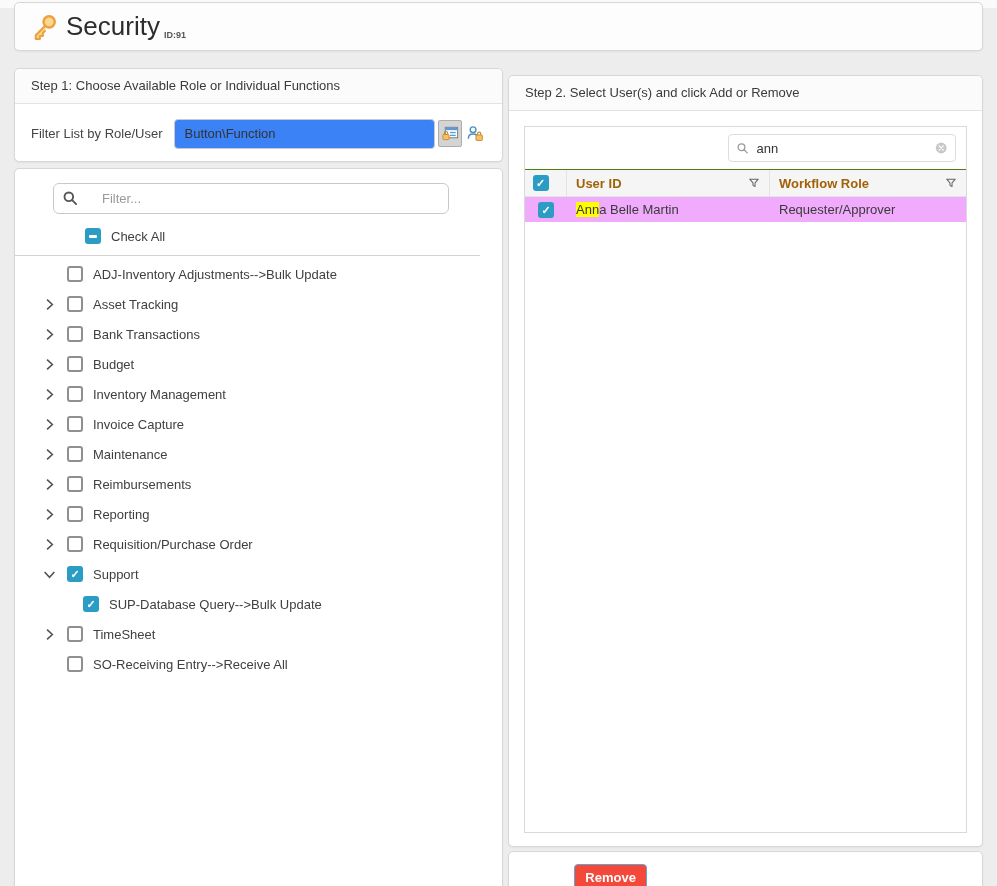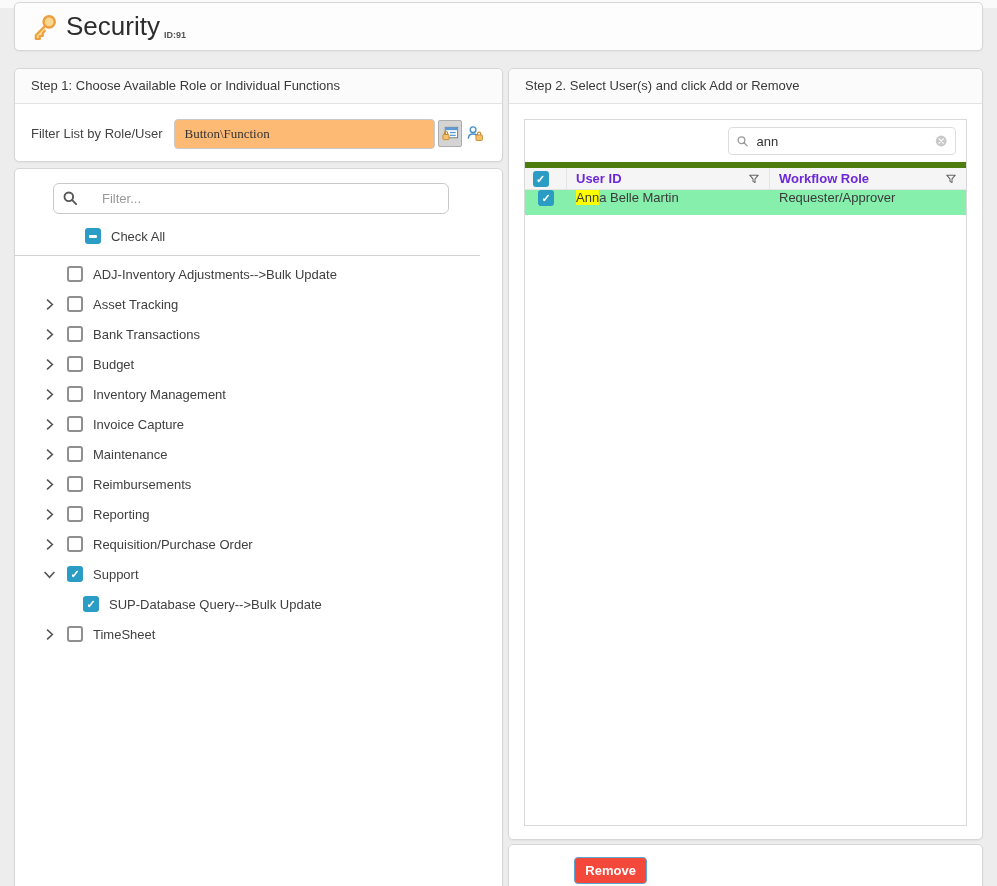--- a/index.html
+++ b/index.html
@@ -25,21 +25,21 @@
 
   .panel-header { height:35px; line-height:34px; padding:0 16px; font-size:13px; color:#3a3a3a;
     background:#fbfbfb; border-bottom:1px solid #e3e3e3; border-radius:5px 5px 0 0;
     white-space:nowrap; overflow:hidden; }
 
   
   .step1-card { height:94px; }
   .step1-body { height:59px; display:flex; align-items:center; padding:0 16px; }
   .filter-label { color:#444; flex:none; }
   .filter-value-input { width:287px; height:30px; margin-left:12px; border:1px solid #c9c9c9;
-    border-radius:4px; padding:0 9px; font-size:13px; color:#333; font-family:Liberation Serif, serif; background:#fdba74; }
+    border-radius:4px; padding:0 9px; font-size:13px; color:#333; font-family:Liberation Sans, sans-serif; background:#3b82f6; }
   .icon-group { display:flex; margin-left:3px; align-items:center; }
   .icon-btn { width:24px; height:27px; display:flex; align-items:center; justify-content:center;
     background:transparent; border:1px solid transparent; border-radius:2px; padding:0; cursor:pointer; }
   .icon-btn.active { background:#d4d4d4; border-color:#adadad; }
 
   
   .tree-card { margin-top:6px; height:760px; overflow:hidden; }
   .tree-filter { margin:14px 0 0 38px; width:396px; height:31px; border:1px solid #c9c9c9;
     border-radius:6px; display:flex; align-items:center; padding:0 9px; background:#fff; }
   .tree-filter input { border:none; outline:none; flex:1; font-size:13px; font-family:inherit;
@@ -56,39 +56,39 @@
     margin-right:10px; flex:none; position:relative; }
   .cb.checked { background:#2b9cc4; border-color:#2b9cc4; }
   .cb.checked::after { content:"✓"; position:absolute; left:0; top:0; width:12px; height:12px;
     color:#fff; font-size:11px; font-weight:bold; line-height:13px; text-align:center; }
   .cb.indet { background:#2b9cc4; border-color:#2b9cc4; }
   .cb.indet::after { content:""; position:absolute; left:2px; top:5px; width:8px; height:2.5px;
     background:#fff; border-radius:1px; }
   .tree-divider { height:1px; background:#d2d2d2; margin:4px 22px 3px 0; }
 
   
-  .step2-card { height:772px; }
+  .step2-card { height:772px;margin-top:7px; }
   .step2-body { height:737px; padding:15px; }
   .table-box { height:100%; border:1px solid #d9d9d9; border-radius:0; background:#fff; overflow:hidden; }
   .grid-toolbar { height:42px; display:flex; align-items:center; justify-content:flex-end; padding:0 10px; }
   .search-box { width:228px; height:28px; border:1px solid #ddd; border-radius:4px; background:#fff;
     display:flex; align-items:center; padding:0 8px; }
   .search-box input { border:none; outline:none; flex:1; font-size:13px; font-family:inherit;
     color:#333; margin-left:6px; background:transparent; }
 
-  .grid-header { display:flex; height:28px; background:#f5f5f5; border-top:6px solid #4d7c0f;
-    border-bottom:1px solid #e3e3e3; font-weight:bold; color:#6d28d9; align-items:stretch; }
+  .grid-header { display:flex; height:28px; background:#f5f5f5; border-top:1px solid #4d7c0f;
+    border-bottom:1px solid #e3e3e3; font-weight:bold; color:#a16207; align-items:stretch; }
   .col-cb   { width:42px; display:flex; align-items:center; justify-content:center;
     border-right:1px solid #e3e3e3; flex:none; }
   .col-user { width:203px; display:flex; align-items:center; padding:0 9px;
     border-right:1px solid #e3e3e3; flex:none; }
   .col-role { flex:1; display:flex; align-items:center; padding:0 9px; }
   .funnel { margin-left:auto; flex:none; cursor:pointer; display:flex; }
 
-  .grid-row { display:flex; height:25px; background:#86efac; color:#3a3a3a; align-items:flex-start; }
+  .grid-row { display:flex; height:25px; background:#f0abfc; color:#3a3a3a; align-items:center; }
   .grid-row .col-cb, .grid-row .col-user { border-right:none; }
   .grid-row .cb { margin-right:0; }
   mark.hl { background:#ffff00; color:inherit; }
 
   
   .buttons-card { margin-top:4px; height:58px; padding:12px 9px; display:flex; gap:9px; align-items:flex-start; }
   .btn { height:27px; min-width:36px; padding:0 10px; border-radius:4px; color:#fff; font-size:13px;
     font-weight:bold; font-family:inherit; display:flex; align-items:center; justify-content:center;
     border:1px solid #5aa7cf; cursor:pointer; }
   .btn-add { background:#15803d;margin-top:44px; }
@@ -254,20 +254,25 @@
     </div>
     <div class="tree-row">
       <span class="chev">
           <svg width="13" height="13" viewBox="0 0 16 16">
             <path d="M5 2 L11.5 8 L5 14" fill="none" stroke="#555" stroke-width="2"></path>
           </svg>
         </span>
       <span class="cb"></span>
       <span>TimeSheet</span>
     </div>
+    <div class="tree-row">
+      <span class="chev"></span>
+      <span class="cb"></span>
+      <span>SO-Receiving Entry--&gt;Receive All</span>
+    </div>
   </div>
 </div>
 
 <div class="col-right">
 
   <div class="card step2-card">
     <div class="panel-header">Step 2. Select User(s) and click Add or Remove</div>
     <div class="step2-body">
       <div class="table-box">
 

